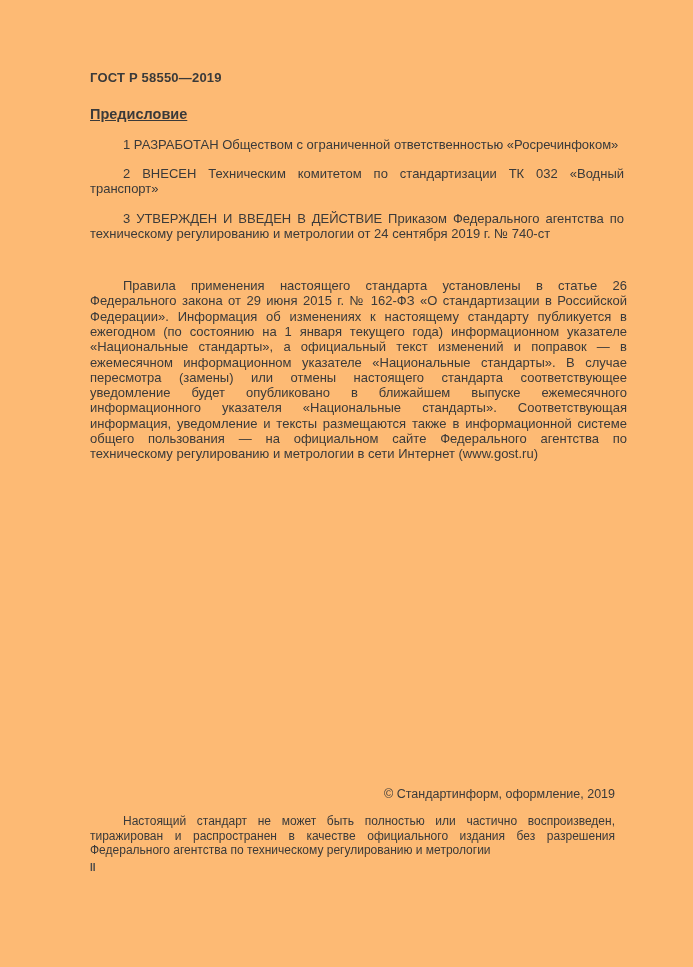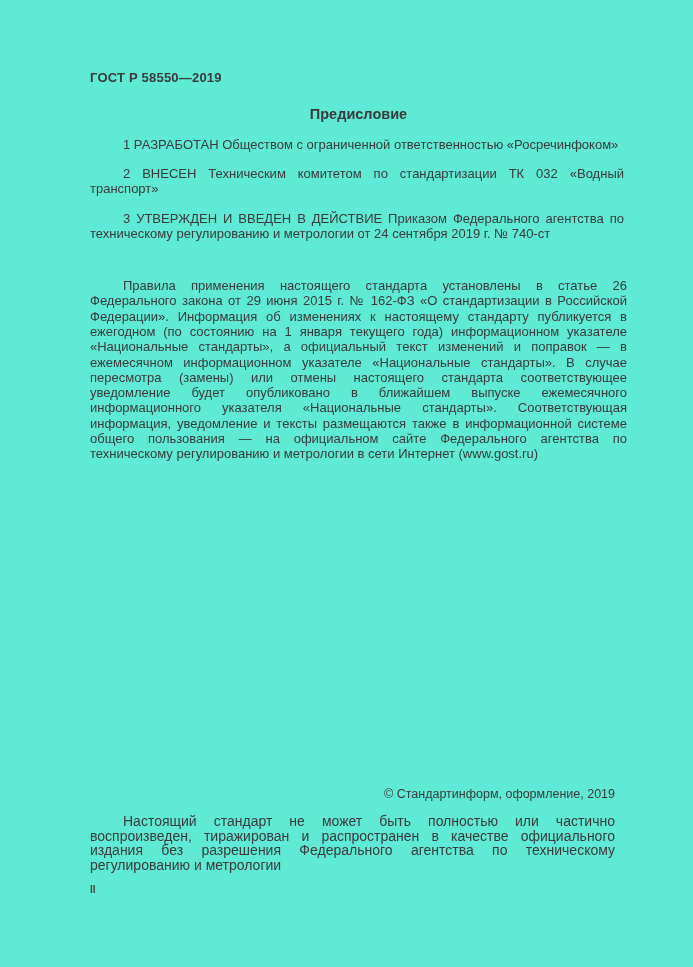--- a/index.html
+++ b/index.html
@@ -4,39 +4,40 @@
 <style>
   html, body {
     margin: 0;
     padding: 0;
     background: #f9f9f9;
   }
   .page {
     position: relative;
     width: 693px;
     height: 967px;
-    background: #5eead4;
+    background: #fdba74;
     font-family: "Liberation Sans", sans-serif;
     color: #3a3a3a;
     box-sizing: border-box;
     padding: 70px 66px 0 90px;
     overflow: hidden;
   }
   .doc-code {
     font-size: 13px;
     font-weight: bold;
     line-height: 15px;
     letter-spacing: 0.2px;
   }
   .title {
     font-size: 14.5px;
     font-weight: bold;
-    text-align: center;
+    text-align: left;
     margin: 22px 0 15px 0;
     line-height: 15px;
+    text-decoration: underline;
   }
   .para {
     font-size: 13px;
     line-height: 15.2px;
     text-align: justify;
     margin: 14px 3px 0 0;
     text-indent: 33px;
   }
   .legal-note {
     font-size: 13px;
@@ -50,24 +51,24 @@
     left: 90px;
     right: 78px;
     top: 787px;
   }
   .copyright {
     font-size: 12.5px;
     line-height: 14px;
     text-align: right;
   }
   .disclaimer {
-    font-size: 14px;
+    font-size: 12px;
     line-height: 14.6px;
     text-align: justify;
-    margin: 13px 0 12px 0;
+    margin: 13px 0 4px 0;
     text-indent: 33px;
   }
   .page-number {
     font-size: 10px;
     line-height: 12px;
     margin-top: 2px;
     color: #4a4a4a;
     font-weight: bold;
   }
 </style>

